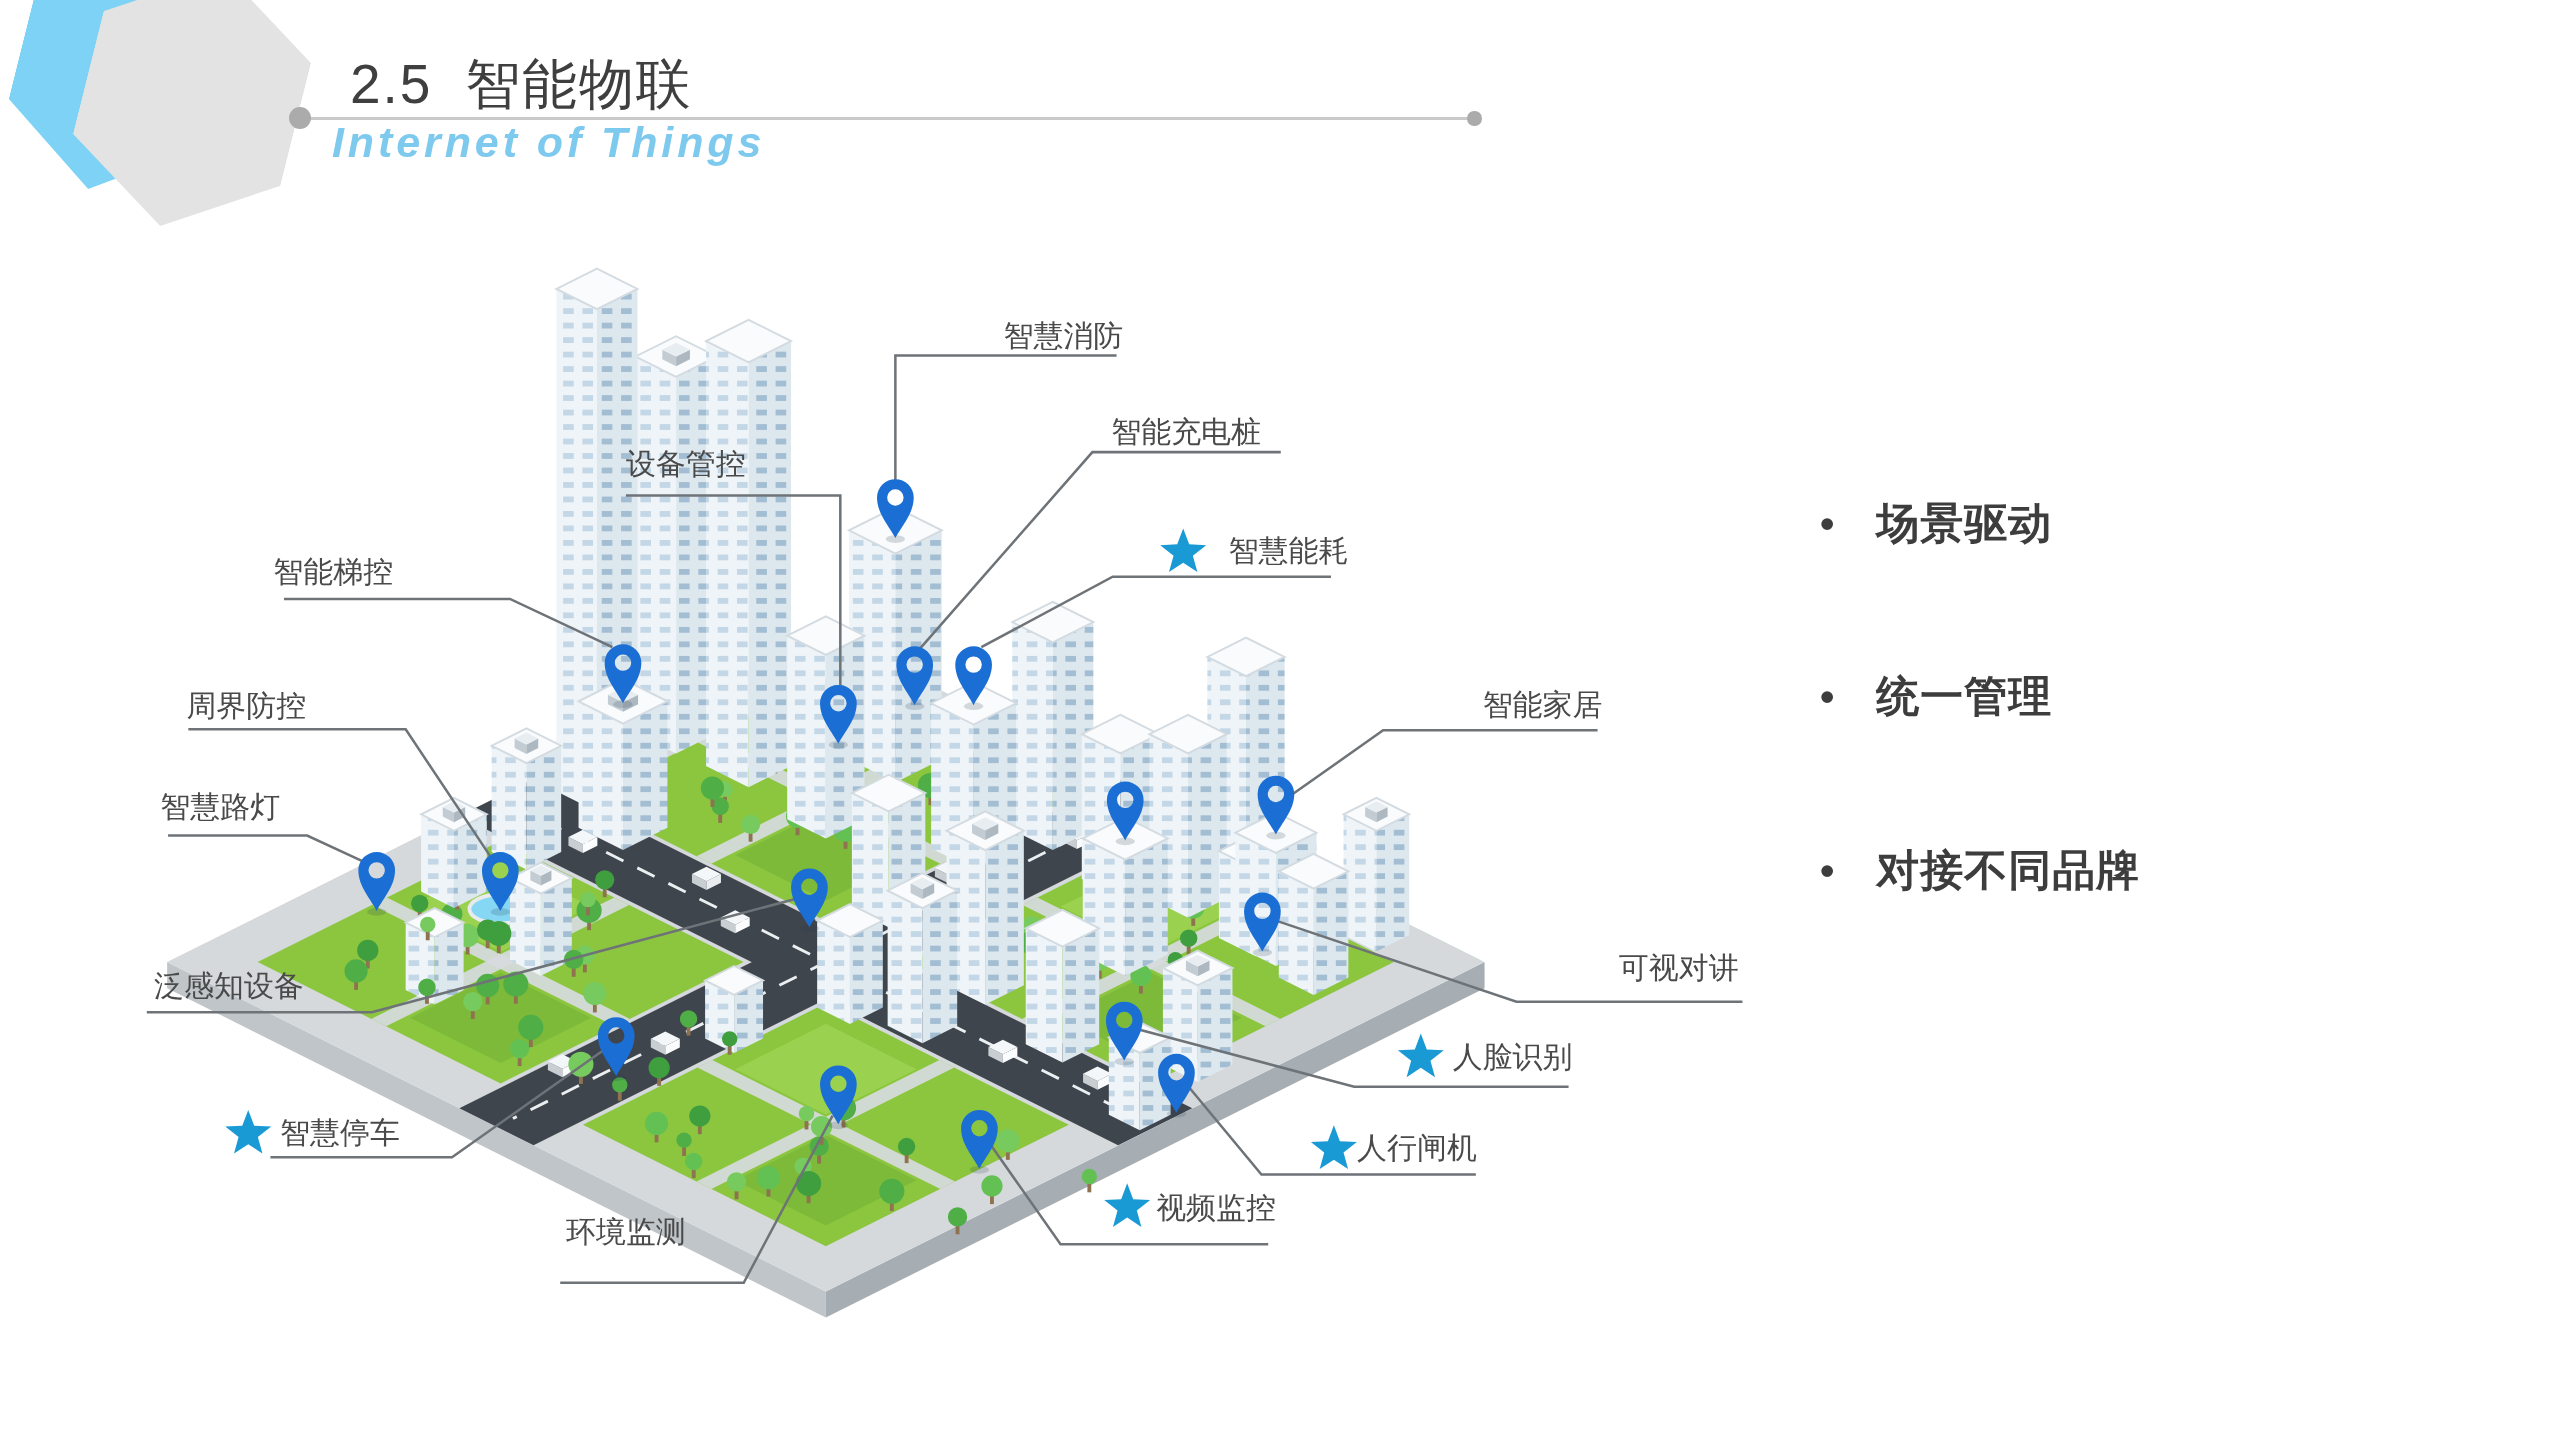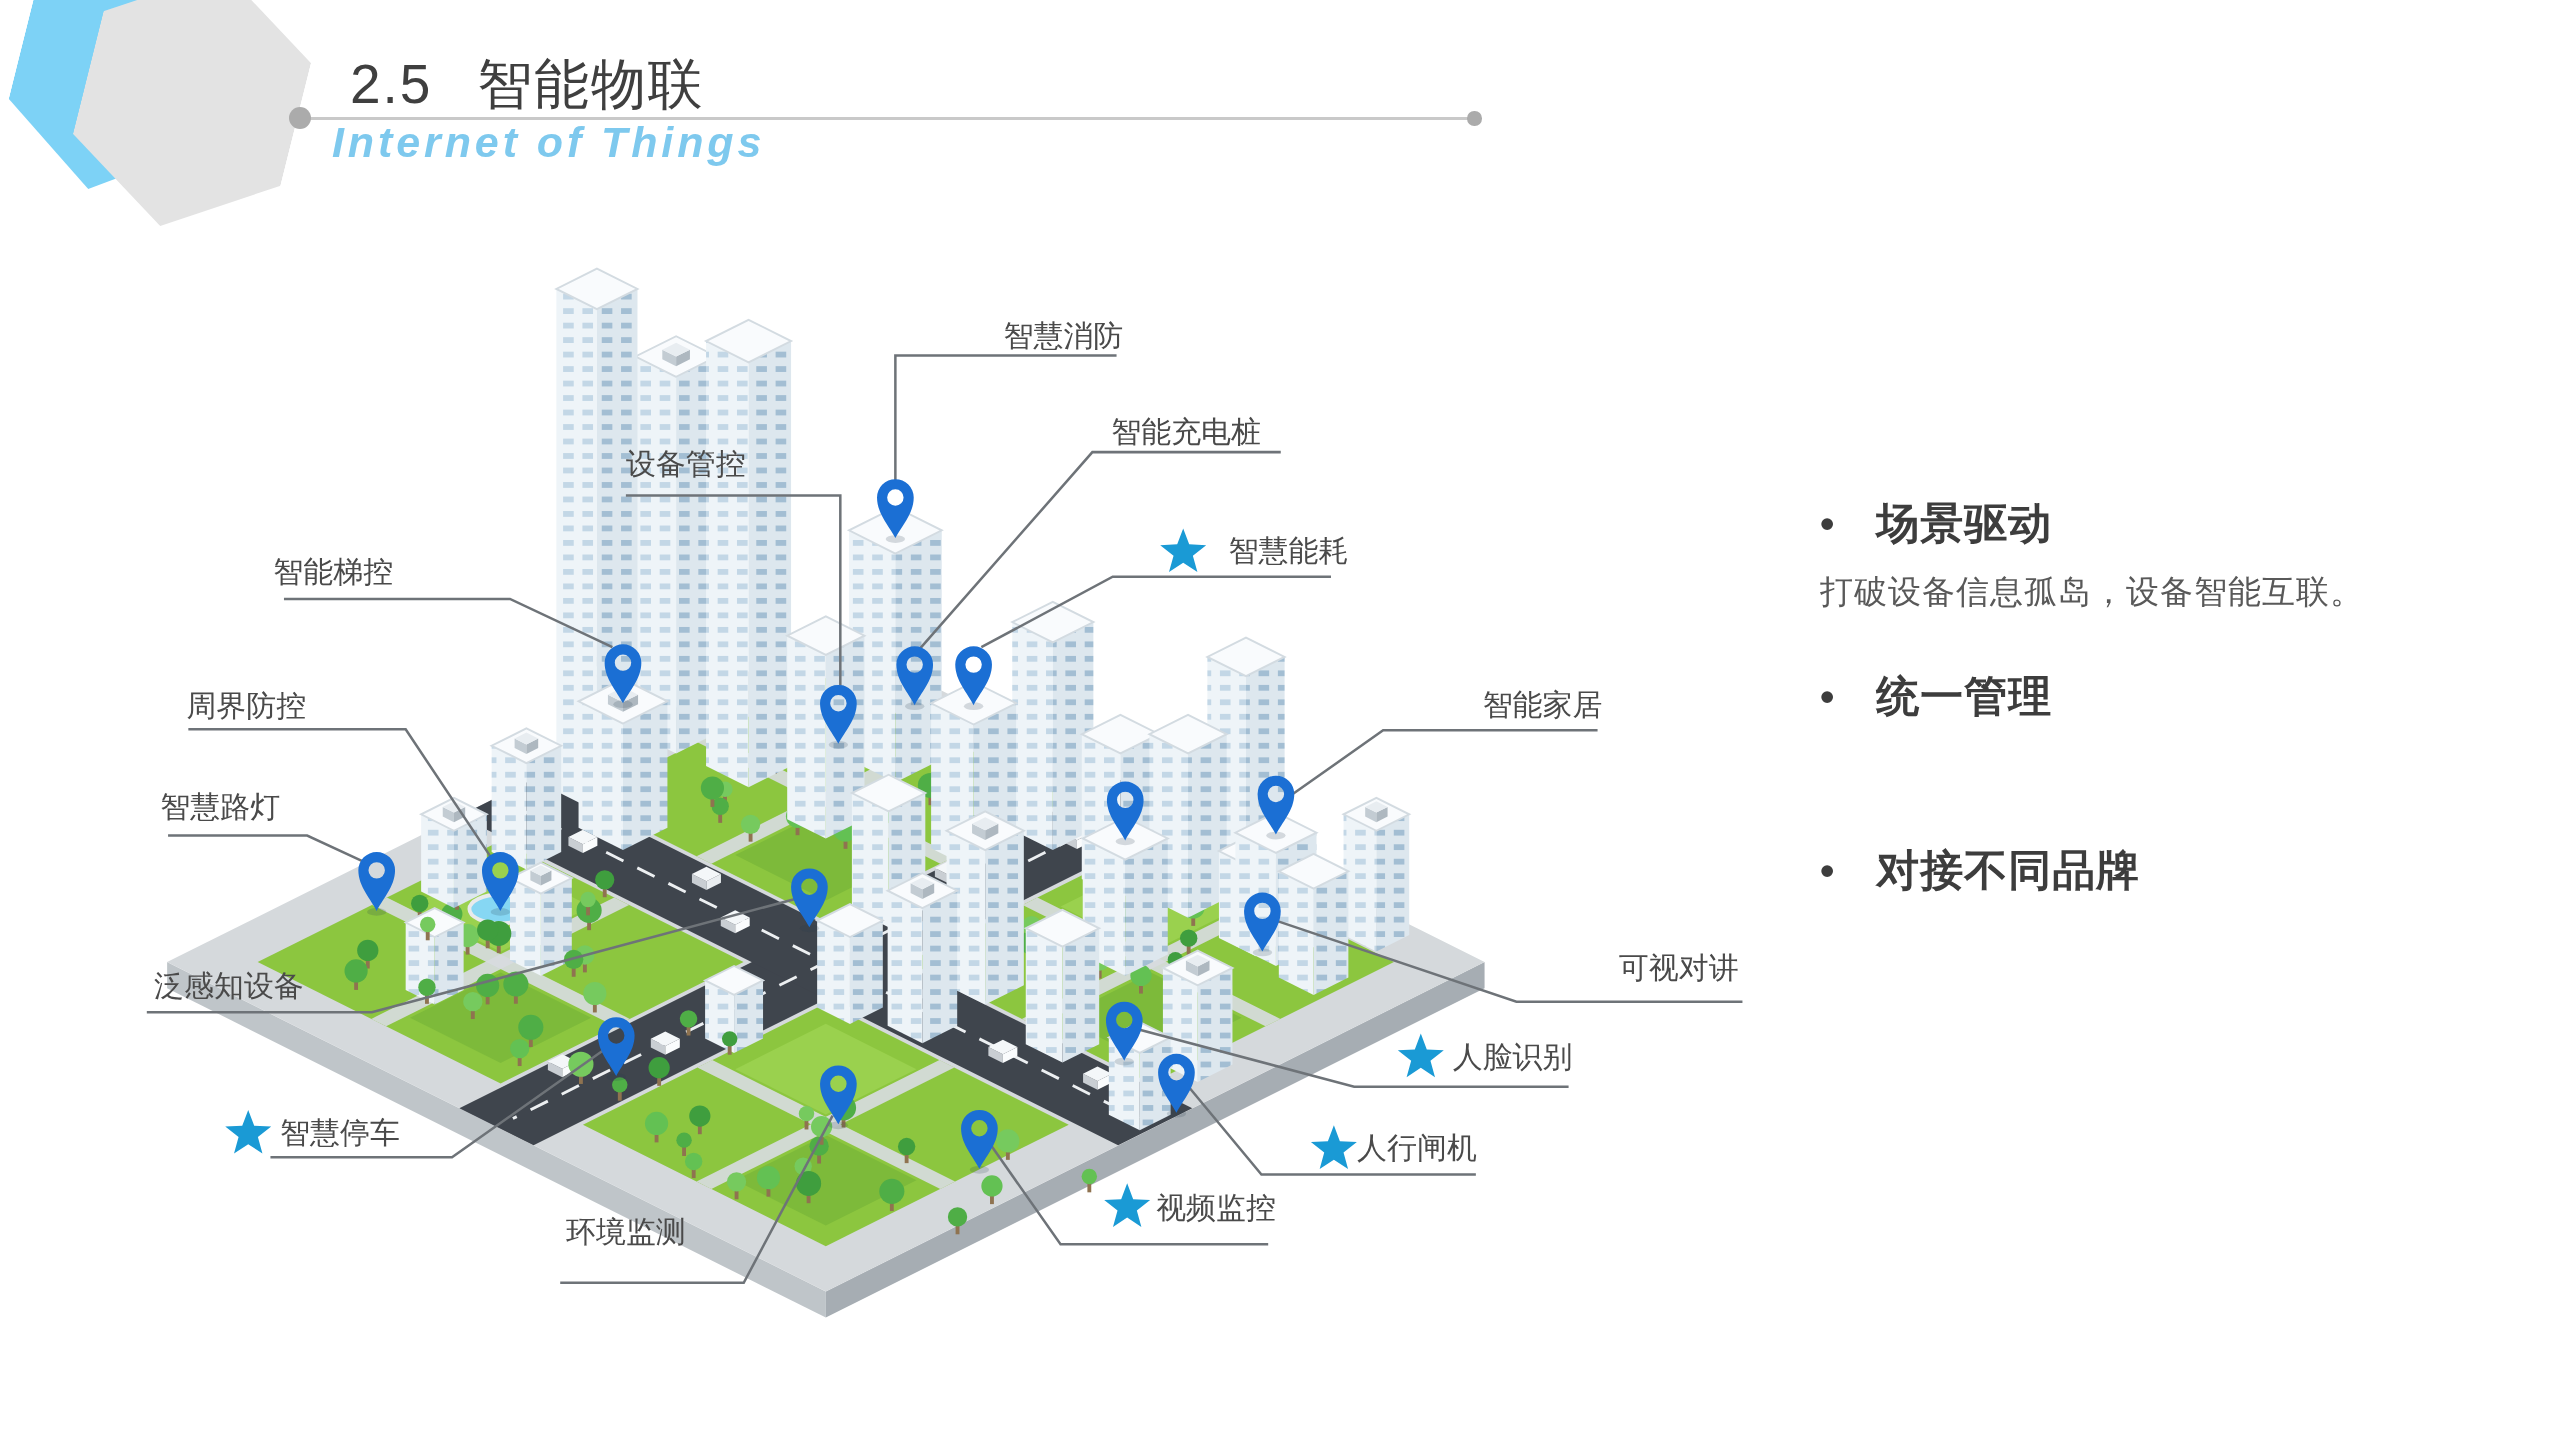--- a/index.html
+++ b/index.html
@@ -8,21 +8,21 @@
     background:#ffffff;font-family:"Liberation Sans","DejaVu Sans",sans-serif;
   }
   
   .hex{position:absolute;clip-path:polygon(50% 0%,100% 26%,100% 74%,50% 100%,0% 74%,0% 26%);}
   .hex-blue{left:21px;top:-70px;width:198px;height:263px;background:#7dd2f6;transform:rotate(14deg);}
   .hex-gray{left:85px;top:-33px;width:214px;height:263px;background:#e3e3e3;transform:rotate(14deg);}
   .page-title{
     position:absolute;left:350px;top:48px;font-size:55px;color:#3f3f3f;
     letter-spacing:1.9px;white-space:nowrap;
   }
-  .page-title .num{margin-right:45px;}
+  .page-title .num{margin-right:33px;}
   .title-rule{position:absolute;left:296px;top:117px;width:1182px;height:2.9px;background:#c9c9c9;}
   .title-rule .dot-l{position:absolute;left:-6.8px;top:-9.7px;width:22px;height:22px;border-radius:50%;background:#ababab;}
   .title-rule .dot-r{position:absolute;right:-3.9px;top:-5.8px;width:14.5px;height:14.5px;border-radius:50%;background:#ababab;}
   .subtitle{
     position:absolute;left:332px;top:118px;font-size:43px;font-style:italic;font-weight:600;
     color:#7ec9ee;letter-spacing:3.9px;white-space:nowrap;
   }
   
   .points{position:absolute;left:1820px;top:0;width:676px;}
   .point{position:absolute;left:0;width:676px;}
@@ -501,21 +501,20 @@
       </g>
     </g>
   </svg>
 
 <div class="points">
   <div class="point pt-0">
     <div class="head">
       <span class="bullet">•</span>
       <span>场景驱动</span>
     </div>
-    <p class="desc">打破设备信息孤岛，设备智能互联。</p>
   </div>
   <div class="point pt-1">
     <div class="head">
       <span class="bullet">•</span>
       <span>统一管理</span>
     </div>
   </div>
   <div class="point pt-2">
     <div class="head">
       <span class="bullet">•</span>

